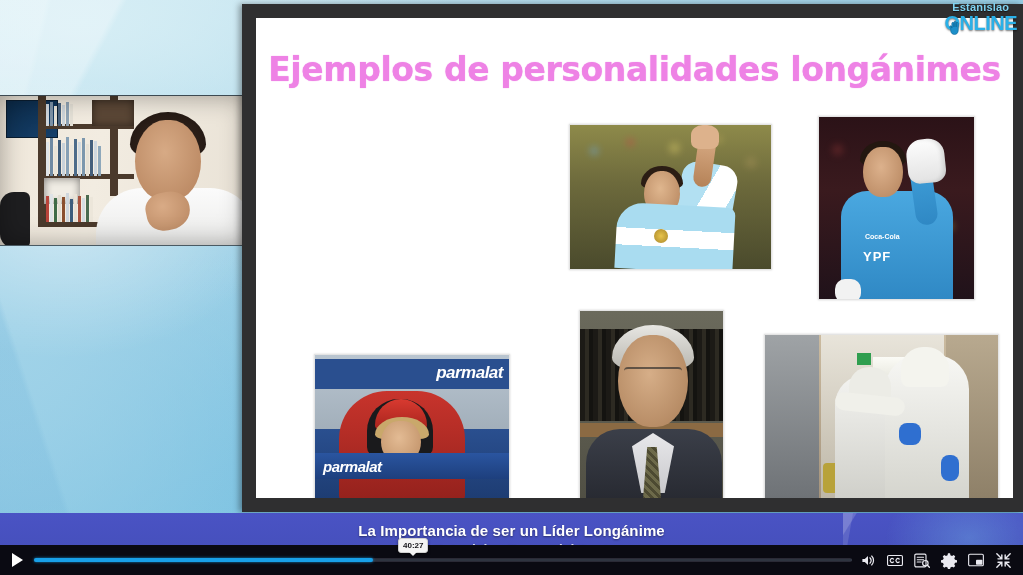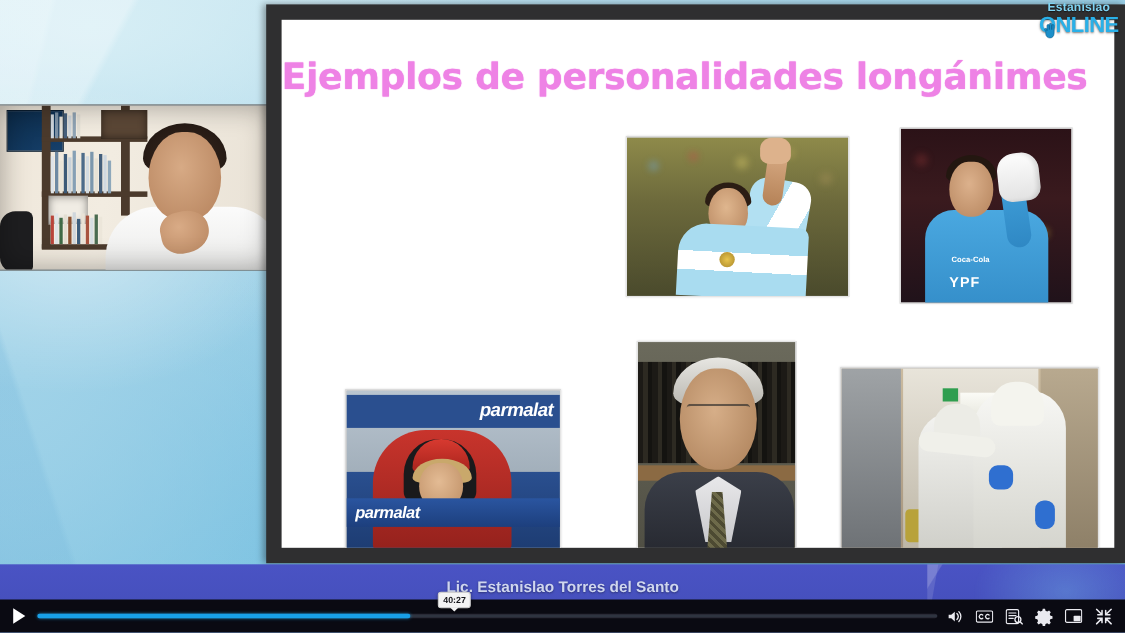--- a/index.html
+++ b/index.html
@@ -62,21 +62,21 @@
   .slide-frame {
     position: absolute; left: 242px; top: 4px; width: 781px; height: 508px;
     background: #2f2f30; padding: 14px 10px 14px 14px;
     box-shadow: -3px 0 6px rgba(0,0,0,.35);
   }
   .slide {
     position: relative; width: 100%; height: 100%;
     background: #ffffff; overflow: hidden;
   }
   .slide-title {
-    position: absolute; left: 0; right: 0; top: 32px; 
+    position: absolute; left: 0; right: 0; top: 32px; text-align: center;
     font-family: "DejaVu Sans", sans-serif;
     font-weight: 700; font-size: 33px; letter-spacing: -0.4px;
     color: #ee82e5;
     text-shadow: 0 0 1px #ee82e5;
   }
 
   .photo { position: absolute; background:#bbb; overflow:hidden;
     border: 1px solid #e4e4e4; box-shadow: 0 0 2px rgba(0,0,0,.18); }
 
   
@@ -133,21 +133,21 @@
     background: linear-gradient(110deg,#b2e0f2 0 40%, #ffffff 40% 70%, #b2e0f2 70% 100%);
     border-radius: 16px; transform: rotate(10deg); }
   .p2 .arm { position:absolute; left:126px; top:6px; width:18px; height:56px;
     background: linear-gradient(180deg,#dcb08a,#b58257); border-radius:9px; transform: rotate(8deg); }
   .p2 .hand { position:absolute; left:121px; top:0px; width:28px; height:24px;
     background:#ddb28c; border-radius:42% 42% 30% 30%; }
   .p2 .medal { position:absolute; left:84px; top:104px; width:14px; height:14px;
     background: radial-gradient(circle,#e8c44c,#a8862a); border-radius:50%; }
 
   
-  .p3 { left: 562px; top: 98px; width: 157px; height: 160px; }
+  .p3 { left: 562px; top: 98px; width: 157px; height: 184px; }
   .p3 .bg { position:absolute; inset:0;
     background: linear-gradient(180deg,#2b1217 0%, #3a1a1e 40%, #20121a 100%); }
   .p3 .lights { position:absolute; inset:0; opacity:.55;
     background:
       radial-gradient(circle 12px at 12% 18%, #8f3636, transparent 70%),
       radial-gradient(circle 10px at 84% 60%, #c6b23f, transparent 70%),
       radial-gradient(circle 14px at 72% 82%, #7a5ac0, transparent 70%),
       radial-gradient(circle 10px at 22% 74%, #b05a34, transparent 70%);
     filter: blur(3px); }
   .p3 .head { position:absolute; left:44px; top:30px; width:40px; height:50px;
@@ -439,20 +439,21 @@
       <span>ONLINE</span>
       <svg class="cursor" viewBox="0 0 24 28">
         <path d="M7 14V5.5a2 2 0 1 1 4 0V12V3.5a2 2 0 1 1 4 0V12V5.5a2 2 0 1 1 4 0V18c0 5-3 8-7 8s-7-3-7-7v-5a2 2 0 1 1 2-2z" fill="#1c8fc9" stroke="#0c5f8d" stroke-width="1"></path>
       </svg>
     </div>
   </div>
 
   <div class="banner">
     <div class="bwave"></div>
     <div class="btext">
+      <div class="bt1">La Importancia de ser un Líder Longánime</div>
       <div class="bt2">Lic. Estanislao Torres del Santo</div>
     </div>
   </div>
 
   <div class="tooltip">40:27</div>
 
   <div class="player">
 
     <div class="play-btn">
       <div class="play-tri"></div>

